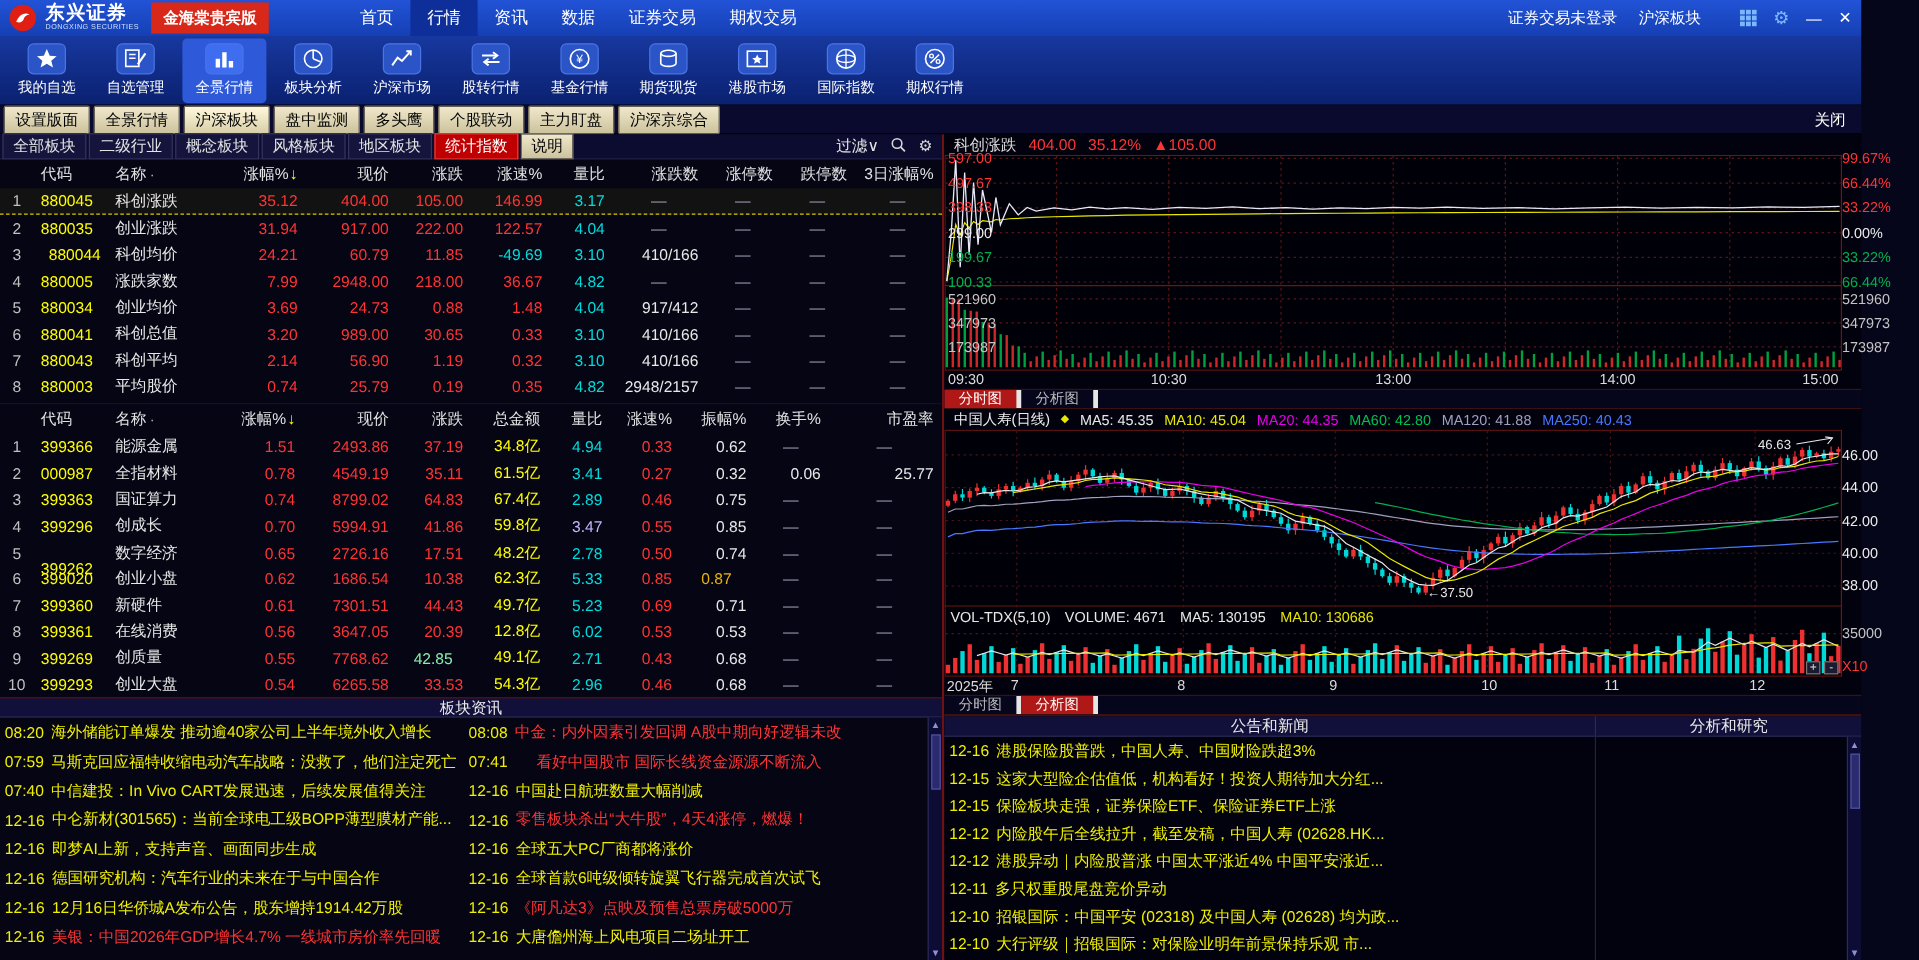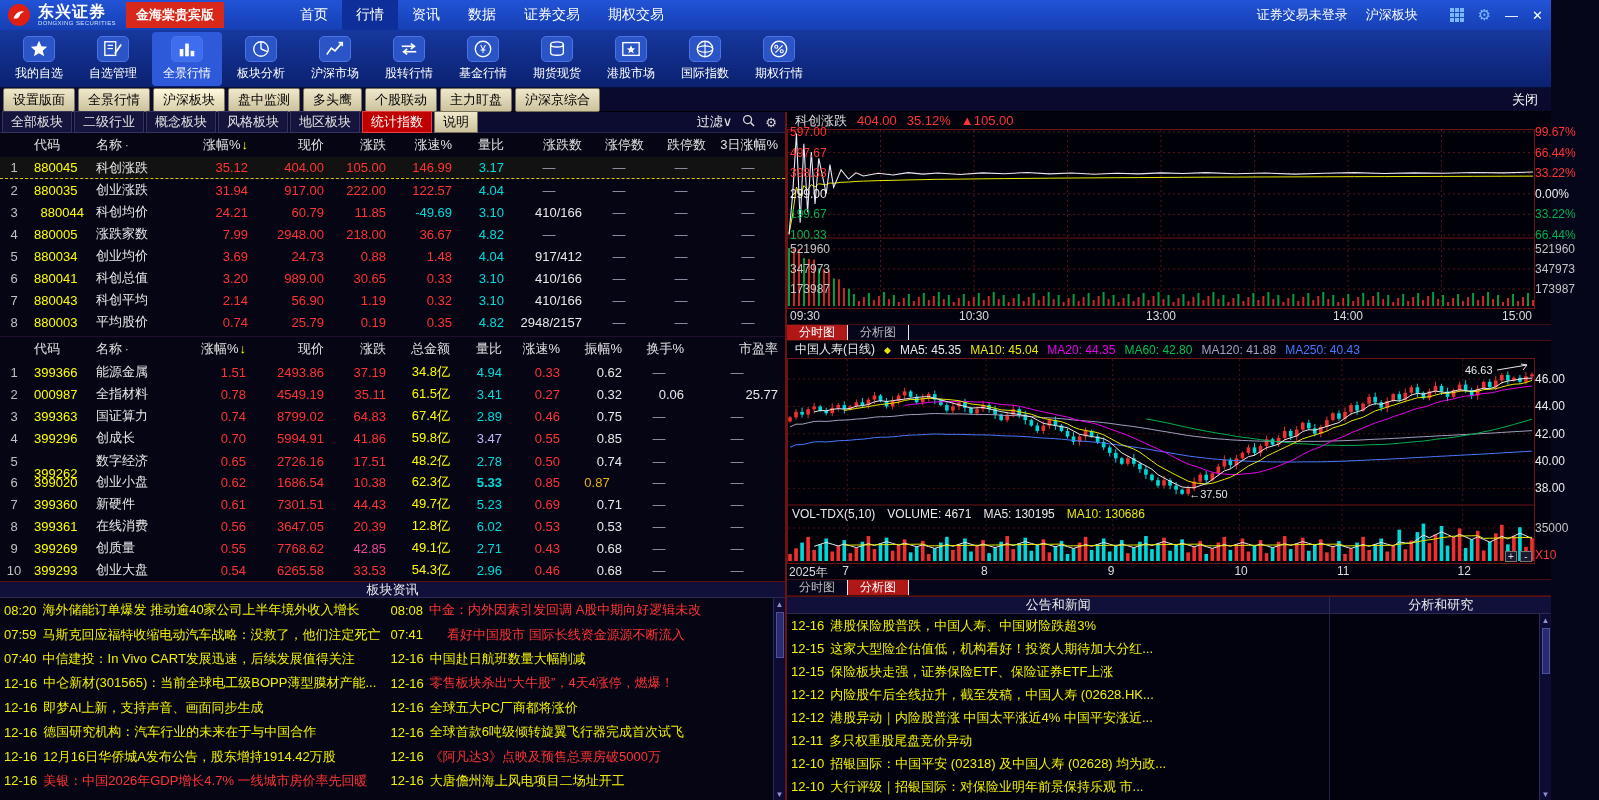--- a/index.html
+++ b/index.html
@@ -84,21 +84,21 @@
   .chartrow{display:flex}
   .plot{position:relative;width:748px;height:180px;background:#000008}
   .plot svg{display:block}
   .raxis{position:relative;width:64px;font-size:12px}
   .axlbl{position:absolute;left:0;right:5px;text-align:right;line-height:14px;height:14px}
   .axlbl-l{position:absolute;left:3px;line-height:14px;height:14px;font-size:12px}
   .c-up{color:#ff3434}.c-dn{color:#00b050}.c-fl{color:#ececec}.c-vol{color:#c4c4c4}
   .taxis{position:relative;height:15px;width:748px;font-size:12px;color:#dcdcdc}
   .taxis span{position:absolute;top:0}
   .tabstrip{height:17px;flex:0 0 17px;background:#05051c;border-top:1px solid #3a1010;border-bottom:1px solid #3a1010;display:flex;align-items:stretch;font-size:12px}
-  .cht{padding:0 12px;display:flex;align-items:center;color:#bcbcbc;cursor:pointer;border-right:1px solid #e5e5e5}
+  .cht{padding:0 12px;display:flex;align-items:center;color:#bcbcbc;cursor:pointer;border-right:4px solid #e5e5e5}
   .cht.active{background:#b01818;color:#fff}
   .dlegend{height:17px;flex:0 0 17px;display:flex;align-items:center;gap:9px;padding:0 8px;font-size:12px;background:#02020e;white-space:nowrap}
   .dplot{position:relative;width:748px;height:206px;background:#000008}
   .dvolleg{position:absolute;left:5px;top:149px;display:flex;gap:12px;font-size:12px;pointer-events:none}
   .zoombtns{position:absolute;right:3px;bottom:2px;display:flex;gap:3px}
   .zbtn{width:12px;height:11px;border:1px solid #777;color:#ddd;font-size:10px;line-height:9px;text-align:center;cursor:pointer;background:#1a1a30}
 
   
   .news2{flex:1;display:flex;flex-direction:column;border-top:1px solid #5c1010;min-height:0}
   .n2hdr{height:17px;flex:0 0 17px;display:flex;background:#10103a;border-bottom:1px solid #2a2a50;font-size:13px;color:#ececec}
@@ -521,21 +521,21 @@
             <div class="tcell num dash" style="color: rgb(154, 154, 176);">—</div>
           </div>
           <div class="trow drow" style="grid-template-columns: 28px 62px 96px 66px 78px 62px 64px 52px 58px 62px 62px 94px;">
             <div class="tcell idx">6</div>
             <div class="tcell" style="color: rgb(255, 255, 0);">399020</div>
             <div class="tcell" style="color: rgb(232, 232, 232);">创业小盘</div>
             <div class="tcell num" style="color: rgb(255, 52, 52);">0.62</div>
             <div class="tcell num" style="color: rgb(255, 52, 52);">1686.54</div>
             <div class="tcell num" style="color: rgb(255, 52, 52);">10.38</div>
             <div class="tcell num" style="color: rgb(255, 255, 0);">62.3亿</div>
-            <div class="tcell num" style="color: rgb(0, 220, 220); font-weight: bold;">5.33</div>
+            <div class="tcell num" style="color: rgb(0, 220, 220);">5.33</div>
             <div class="tcell num" style="color: rgb(255, 52, 52);">0.85</div>
             <div class="tcell num" style="color: #eab308; text-align: center;">0.87</div>
             <div class="tcell num dash" style="color: rgb(154, 154, 176);">—</div>
             <div class="tcell num dash" style="color: rgb(154, 154, 176);">—</div>
           </div>
           <div class="trow drow" style="grid-template-columns: 28px 62px 96px 66px 78px 62px 64px 52px 58px 62px 62px 94px;">
             <div class="tcell idx">7</div>
             <div class="tcell" style="color: rgb(255, 255, 0);">399360</div>
             <div class="tcell" style="color: rgb(232, 232, 232);">新硬件</div>
             <div class="tcell num" style="color: rgb(255, 52, 52);">0.61</div>
@@ -561,21 +561,21 @@
             <div class="tcell num" style="color: rgb(232, 232, 232);">0.53</div>
             <div class="tcell num dash" style="color: rgb(154, 154, 176);">—</div>
             <div class="tcell num dash" style="color: rgb(154, 154, 176);">—</div>
           </div>
           <div class="trow drow" style="grid-template-columns: 28px 62px 96px 66px 78px 62px 64px 52px 58px 62px 62px 94px;">
             <div class="tcell idx">9</div>
             <div class="tcell" style="color: rgb(255, 255, 0);">399269</div>
             <div class="tcell" style="color: rgb(232, 232, 232);">创质量</div>
             <div class="tcell num" style="color: rgb(255, 52, 52);">0.55</div>
             <div class="tcell num" style="color: rgb(255, 52, 52);">7768.62</div>
-            <div class="tcell num" style="color: #ec4899;">42.85</div>
+            <div class="tcell num" style="color: #86efac; text-align: center;">42.85</div>
             <div class="tcell num" style="color: rgb(255, 255, 0);">49.1亿</div>
             <div class="tcell num" style="color: rgb(0, 220, 220);">2.71</div>
             <div class="tcell num" style="color: rgb(255, 52, 52);">0.43</div>
             <div class="tcell num" style="color: rgb(232, 232, 232);">0.68</div>
             <div class="tcell num dash" style="color: rgb(154, 154, 176);">—</div>
             <div class="tcell num dash" style="color: rgb(154, 154, 176);">—</div>
           </div>
           <div class="trow drow" style="grid-template-columns: 28px 62px 96px 66px 78px 62px 64px 52px 58px 62px 62px 94px;">
             <div class="tcell idx">10</div>
             <div class="tcell" style="color: rgb(255, 255, 0);">399293</div>

